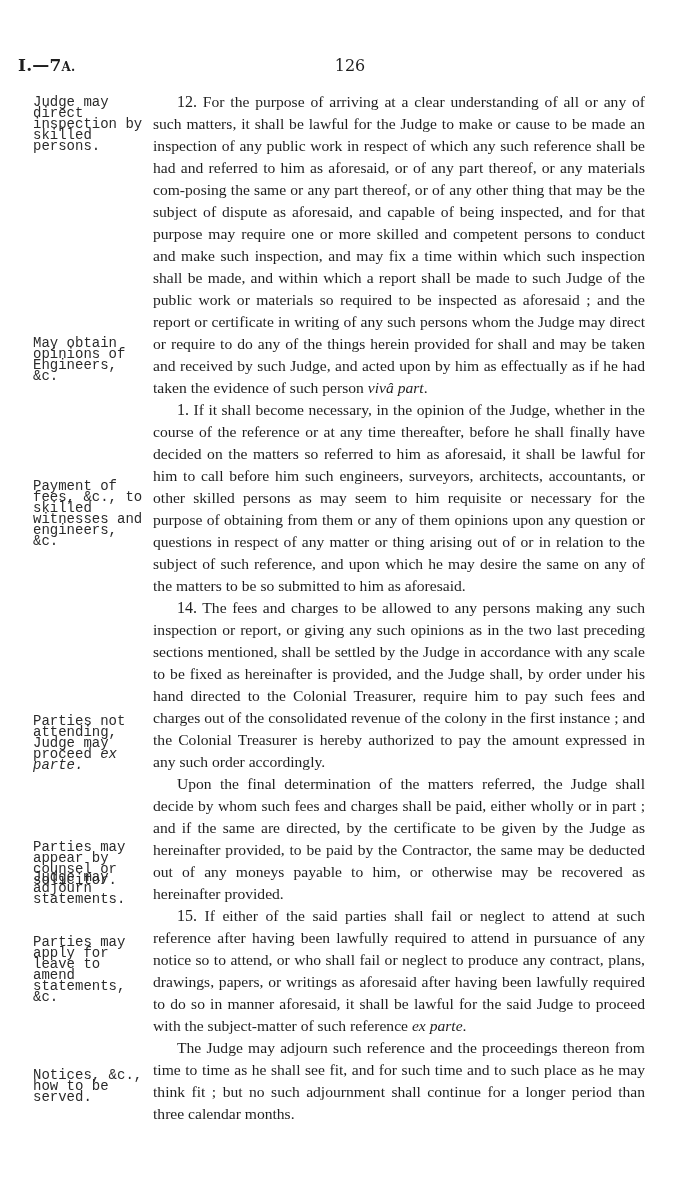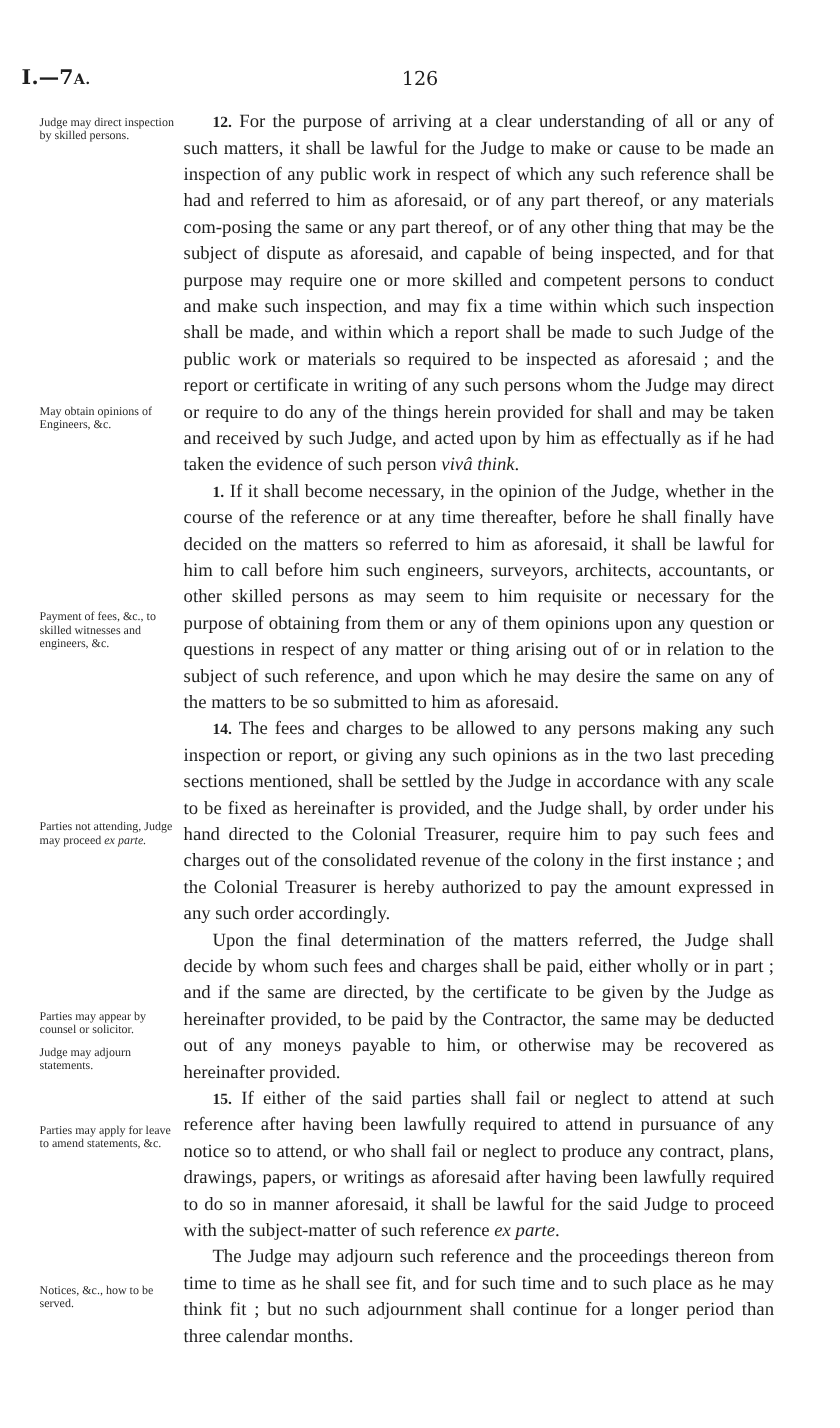--- a/index.html
+++ b/index.html
@@ -18,54 +18,54 @@
     font-size: 16px;
   }
   .main {
     position: absolute; left: 153px; top: 91px; width: 492px;
   }
   .para {
     font-family: "Liberation Serif", "DejaVu Serif", serif;
     font-size: 15.6px; line-height: 22px; text-align: justify;
     margin: 0; text-indent: 24px; hyphens: manual;
   }
-  .para .num { font-weight: bold; font-size: 13px; }
+  .para .num { font-weight: normal; font-size: 16px; }
   .para i { font-style: italic; }
   .sidenote {
     position: absolute; left: 33px; width: 116px;
-    font-family: Liberation Serif, serif;
-    font-size: 10px; line-height: 11px; color: #2a2a2a;
+    font-family: Liberation Mono, monospace;
+    font-size: 14px; line-height: 11px; color: #2a2a2a;
   }
   .sidenote i { font-style: italic; }
 </style>
 </head>
 <body>
 
 <div class="header-code">
   <span>I.—7</span><span class="sc">A.</span>
 </div>
 <div class="page-number">126</div>
 
 <div class="sidenote" style="top:97px">Judge may direct inspection by skilled persons.</div>
 <div class="sidenote" style="top:338px">May obtain opinions of Engineers, &amp;c.</div>
-<div class="sidenote" style="top:509px">Payment of fees, &amp;c., to skilled witnesses and engineers, &amp;c.</div>
-<div class="sidenote" style="top:684px">
+<div class="sidenote" style="top:481px">Payment of fees, &amp;c., to skilled witnesses and engineers, &amp;c.</div>
+<div class="sidenote" style="top:716px">
   <span>Parties not attending, Judge may proceed</span>
   <i>ex parte.</i>
 </div>
 <div class="sidenote" style="top:842px">Parties may appear by counsel or solicitor.</div>
 <div class="sidenote" style="top:872px">Judge may adjourn statements.</div>
 <div class="sidenote" style="top:937px">Parties may apply for leave to amend statements, &amp;c.</div>
 <div class="sidenote" style="top:1070px">Notices, &amp;c., how to be served.</div>
 
 <div class="main">
   <p class="para">
     <span class="num">12.</span>
     <span>For the purpose of arriving at a clear understanding of all or any of such matters, it shall be lawful for the Judge to make or cause to be made an inspection of any public work in respect of which any such reference shall be had and referred to him as aforesaid, or of any part thereof, or any materials com-posing the same or any part thereof, or of any other thing that may be the subject of dispute as aforesaid, and capable of being inspected, and for that purpose may require one or more skilled and competent persons to conduct and make such inspection, and may fix a time within which such inspection shall be made, and within which a report shall be made to such Judge of the public work or materials so required to be inspected as aforesaid ; and the report or certificate in writing of any such persons whom the Judge may direct or require to do any of the things herein provided for shall and may be taken and received by such Judge, and acted upon by him as effectually as if he had taken the evidence of such person</span>
-    <i>vivâ think</i><span>.</span>
+    <i>vivâ part</i><span>.</span>
   </p>
   <p class="para">
     <span class="num">1.</span>
     <span>If it shall become necessary, in the opinion of the Judge, whether in the course of the reference or at any time thereafter, before he shall finally have decided on the matters so referred to him as aforesaid, it shall be lawful for him to call before him such engineers, surveyors, architects, accountants, or other skilled persons as may seem to him requisite or necessary for the purpose of obtaining from them or any of them opinions upon any question or questions in respect of any matter or thing arising out of or in relation to the subject of such reference, and upon which he may desire the same on any of the matters to be so submitted to him as aforesaid.</span>
   </p>
   <p class="para">
     <span class="num">14.</span>
     <span>The fees and charges to be allowed to any persons making any such inspection or report, or giving any such opinions as in the two last preceding sections mentioned, shall be settled by the Judge in accordance with any scale to be fixed as hereinafter is provided, and the Judge shall, by order under his hand directed to the Colonial Treasurer, require him to pay such fees and charges out of the consolidated revenue of the colony in the first instance ; and the Colonial Treasurer is hereby authorized to pay the amount expressed in any such order accordingly.</span>
   </p>
   <p class="para">

